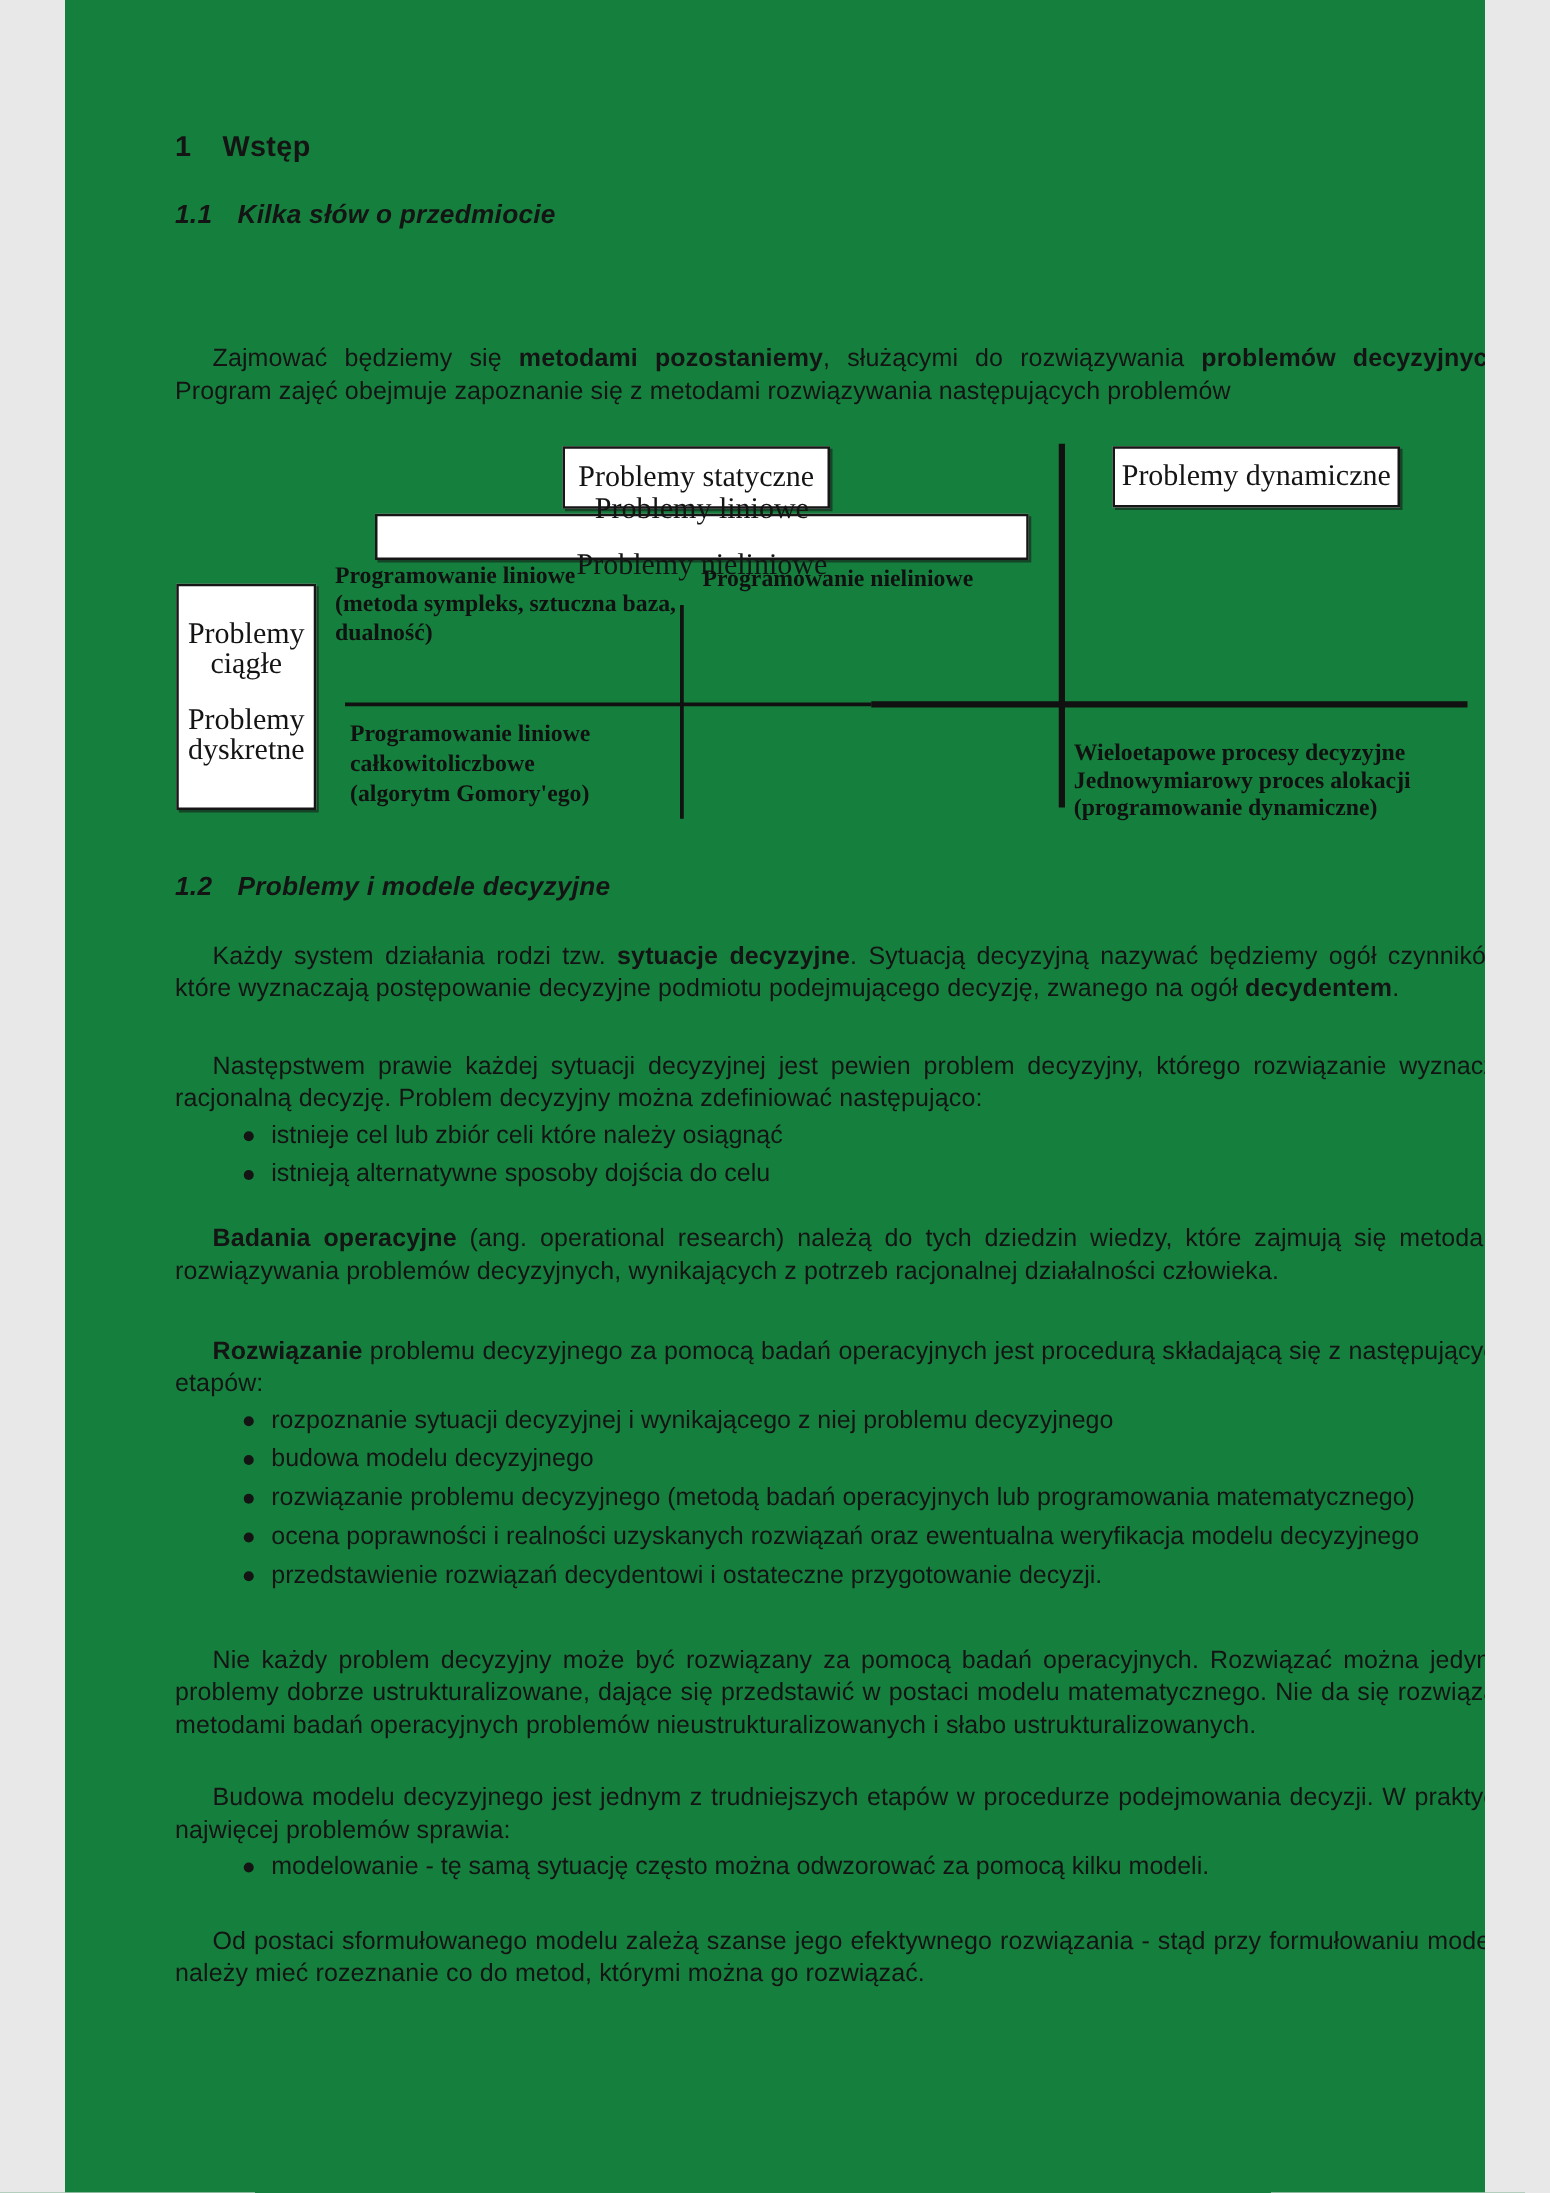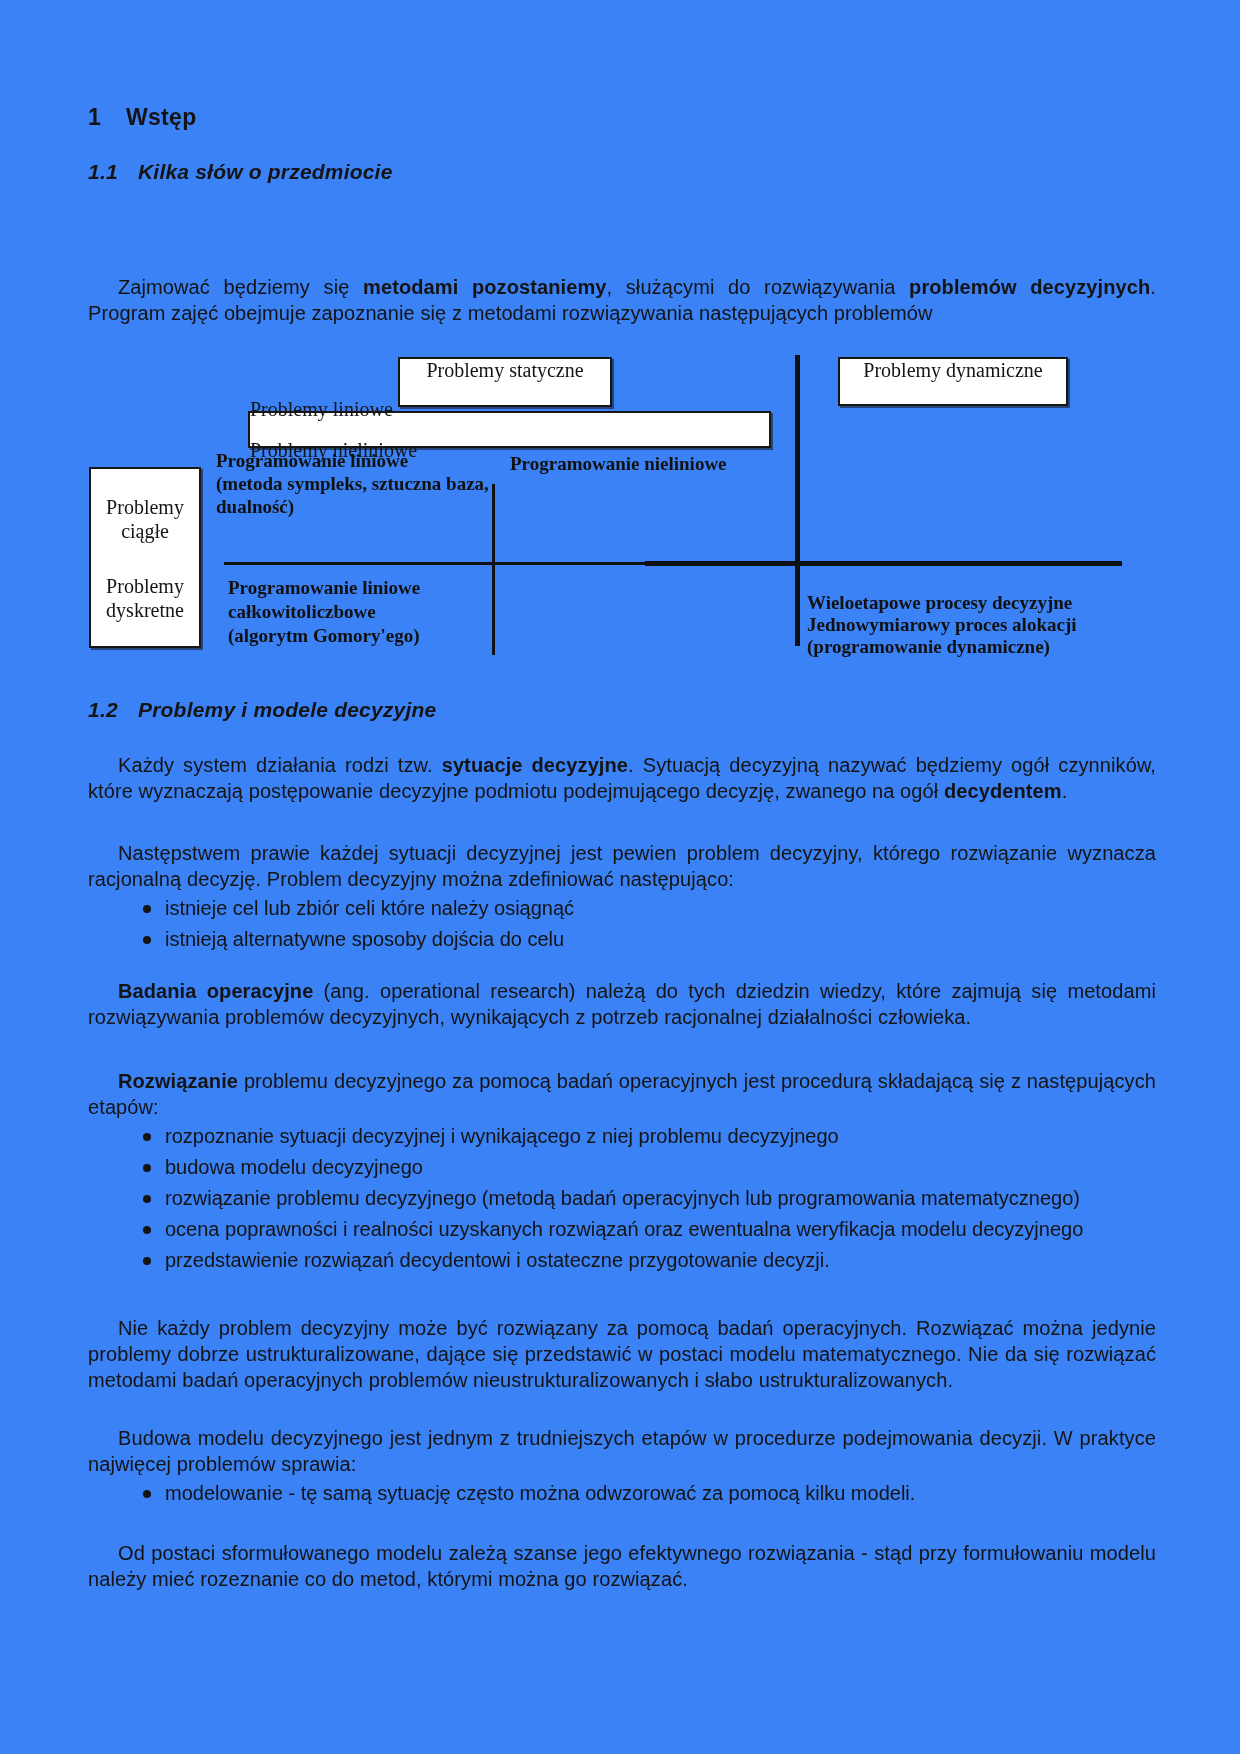--- a/index.html
+++ b/index.html
@@ -1,21 +1,21 @@
 <!DOCTYPE html>
 <html lang="pl"><head>
 <meta charset="utf-8">
 <title>Metody Optymalizacji — Wstęp</title>
 <style>
   html,body{margin:0;padding:0;background:#e8e8e8;}
   .page{
     position:relative;
-    width:1240px;height:1754px;
+    width:1136px;height:1754px;
     margin:0 auto;
-    background:#3b82f6;
+    background:#15803d;
     color:#141414;
     font-family:"Liberation Sans",sans-serif;
     overflow:hidden;
   }
   
   .tblock{position:absolute;left:88px;width:1068px;}
   h1.h-main{
     margin:0;font-size:23px;font-weight:700;letter-spacing:.3px;
   }
   h2.h-sub{
@@ -48,28 +48,28 @@
     position:absolute;left:0;top:9px;
     width:8px;height:8px;border-radius:50%;
     background:#141414;
   }
   
   .diagram{position:absolute;inset:0;font-family:"Liberation Serif",serif;}
   .dbox{
     position:absolute;
     border:2px solid #161616;
     background:#fff;
-    display:flex;justify-content:center;
-    font-size:20px;color:#141414;
+    display:flex;align-items:center;justify-content:center;
+    font-size:24px;color:#141414;
     box-shadow:2px 2px 0 rgba(20,20,20,.55);
   }
   .dbox.pair{gap:18px;flex-direction:column;}
   .dbox.side{
     flex-direction:column;justify-content:space-between;
-    padding:26px 2px 24px 2px;box-sizing:border-box;
+    padding:26px 2px 34px 2px;box-sizing:border-box;
     text-align:center;line-height:24px;white-space:pre-line;
   }
   .dline{position:absolute;background:#111;}
   .dlabel{
     position:absolute;
     font-weight:700;font-size:19px;line-height:23px;
     white-space:pre-line;color:#111;
   }
 </style>
 </head>

